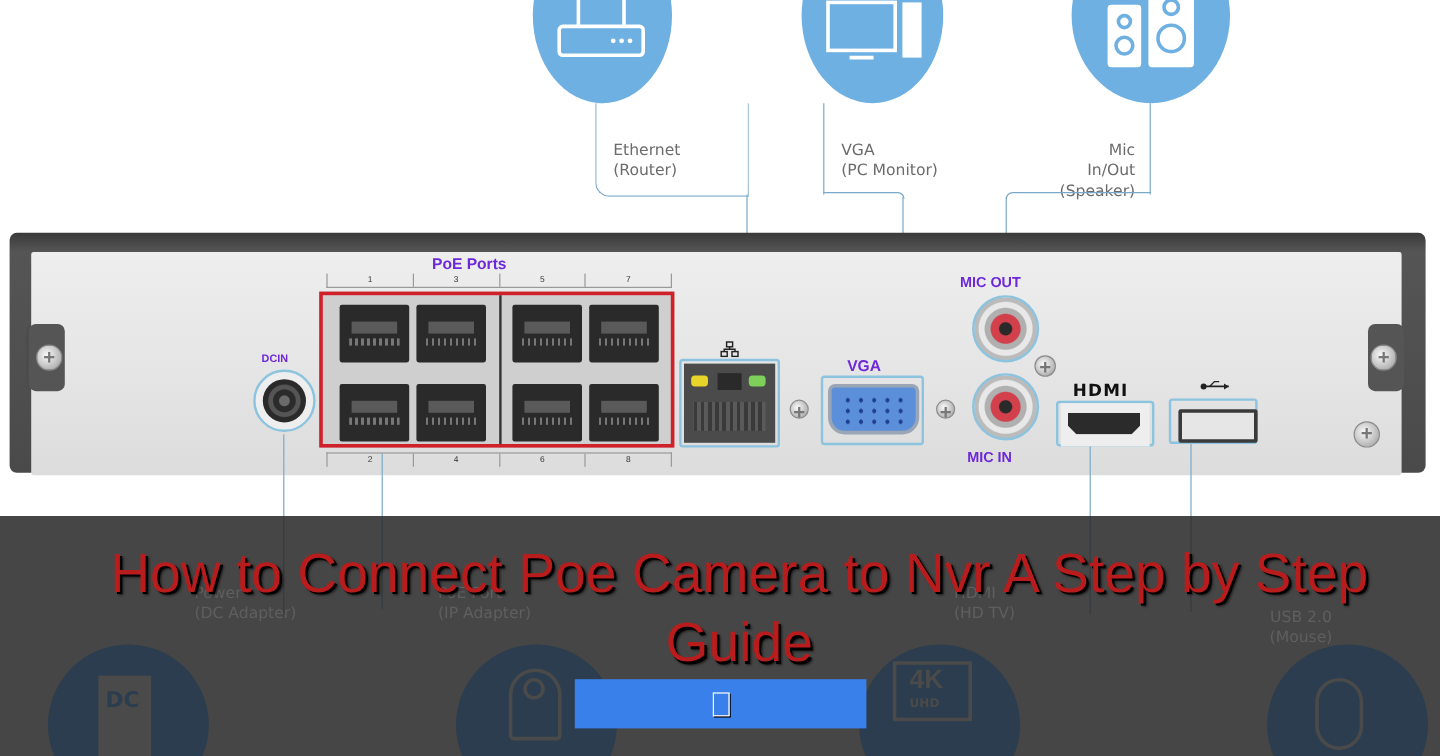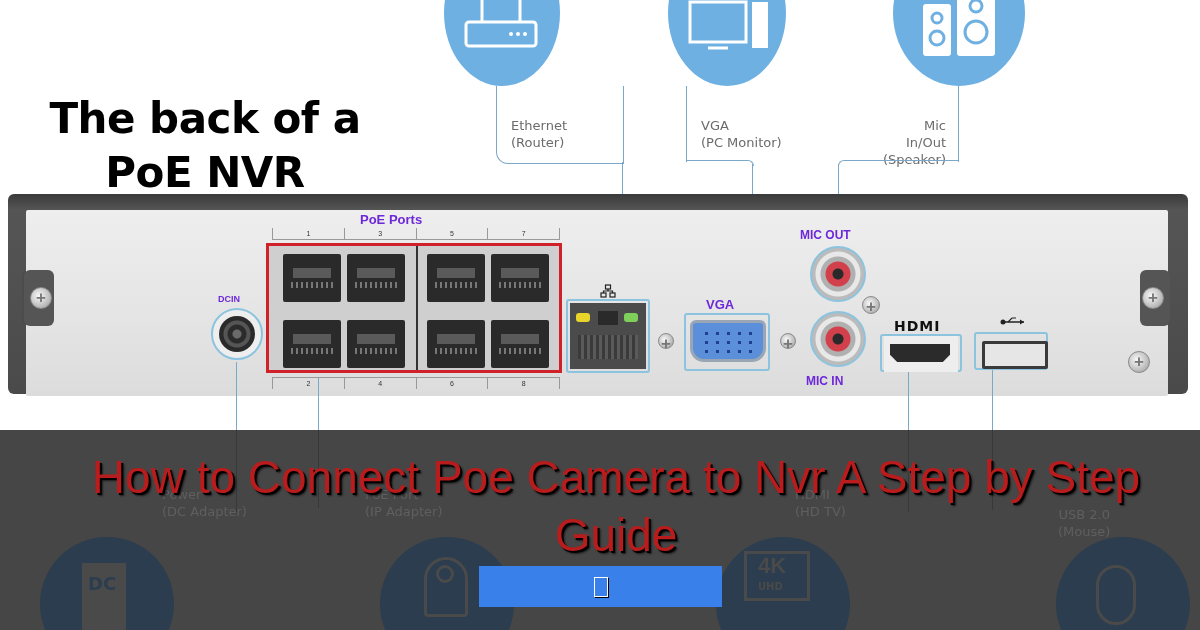--- a/index.html
+++ b/index.html
@@ -75,24 +75,20 @@
   .badge { position: absolute; left: 479px; top: 566px; height: 41px; width: 243px; background: #3a80eb;
     display: flex; align-items: center; justify-content: center; gap: 8px;
     font-family: "Liberation Sans", sans-serif; font-size: 27px; color: #fff; text-shadow: 1px 1px 0 #000; }
   .badge-icon { width: 14px; height: 20px; border: 1.5px solid #fff; box-shadow: 1px 1px 0 #000; }
 </style>
 </head>
 <body>
 
 <div class="hero">
 
-  <div class="caption">
-    <div>The back of a</div>
-    <div>PoE NVR</div>
-  </div>
 
   <div class="dev-circle" style="left:444px;top:-60px;width:116px;height:146px;">
     <svg width="116" height="146" viewBox="0 0 116 146" style="position:absolute;left:0;top:0">
       <rect x="22" y="82" width="70" height="24" rx="3" fill="none" stroke="#fff" stroke-width="3"></rect>
       <line x1="38" y1="60" x2="38" y2="82" stroke="#fff" stroke-width="3"></line>
       <line x1="76" y1="60" x2="76" y2="82" stroke="#fff" stroke-width="3"></line>
       <circle cx="67" cy="94" r="2" fill="#fff"></circle>
         <circle cx="74" cy="94" r="2" fill="#fff"></circle>
         <circle cx="81" cy="94" r="2" fill="#fff"></circle>
     </svg>

